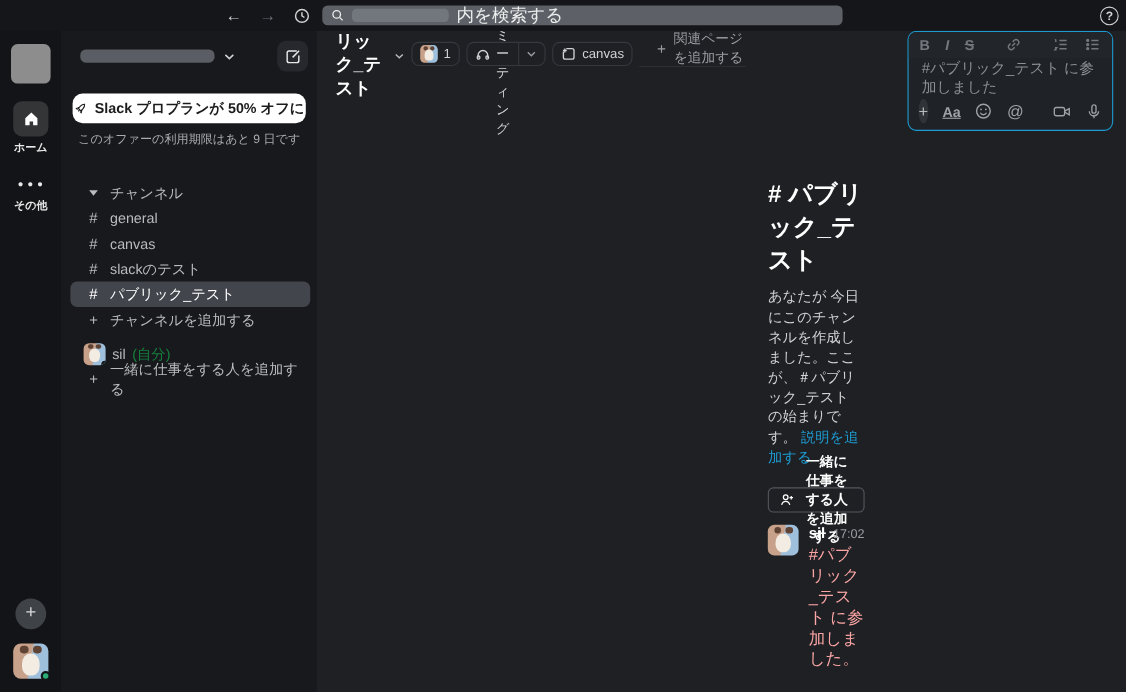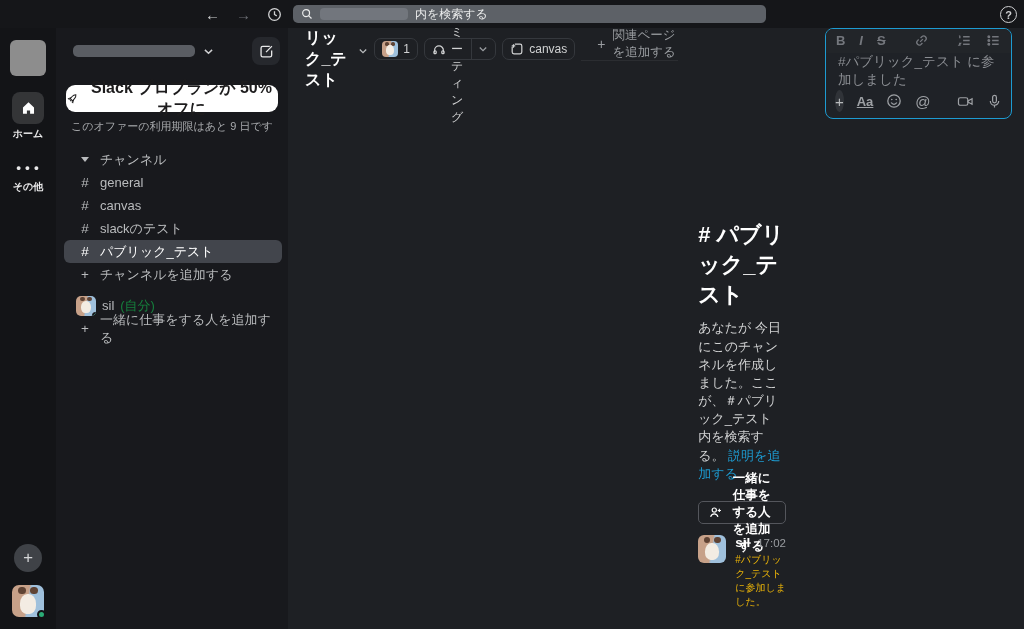--- a/index.html
+++ b/index.html
@@ -7,21 +7,21 @@
     font-family:"Liberation Sans","DejaVu Sans",sans-serif; -webkit-font-smoothing:antialiased; }
   svg { display:block; }
 
   
   .topbar { position:relative; height:28px; background:#151619; }
   .topnav { position:absolute; left:205px; top:0; height:28px; display:flex; align-items:center; gap:16px; color:#d1d2d3; }
   .topnav .dim { color:#6b6e74; }
   .searchbar { position:absolute; left:293px; top:5px; width:473px; height:18px; background:#5d6167;
     border-radius:5px; display:flex; align-items:center; padding:0 8px; gap:7px; }
   .search-redact { width:88px; height:12px; border-radius:4px; background:#72767d; }
-  .searchbar .stext { color:#eceded; font-size:12px; }
+  .searchbar .stext { color:#eceded; font-size:16px; }
   .helpbtn { position:absolute; right:7px; top:6px; width:17px; height:17px; border:1.4px solid #cfd0d2;
     border-radius:50%; color:#cfd0d2; font-size:11px; font-weight:bold; display:flex; align-items:center; justify-content:center; }
 
   .app { display:flex; height:601px; }
 
   
   .rail { width:56px; background:#131417; display:flex; flex-direction:column; align-items:center; flex-shrink:0;font-family:Liberation Mono, monospace; }
   .ws-avatar { width:36px; height:36px; border-radius:6px; background:#8d8d8d; margin-top:12px; }
   .rail-group { margin-top:16px; display:flex; flex-direction:column; align-items:center; }
   .rail-btn { width:32px; height:32px; border-radius:8px; display:flex; align-items:center; justify-content:center; color:#fff; }
@@ -45,23 +45,23 @@
   
   .sidebar { width:232px; background:#18191d; display:flex; flex-direction:column; flex-shrink:0; }
   .sb-head { height:46px; display:flex; align-items:center; padding:0 8px 0 17px; }
   .ws-name-redact { width:122px; height:12px; border-radius:5px; background:#5a5d63; }
   .sb-head .chev { margin-left:8px; color:#cfd0d2; }
   .sb-head .spacer { flex:1; }
   .compose-btn { width:28px; height:28px; border-radius:8px; background:#26282d; color:#e8e8e9;
     display:flex; align-items:center; justify-content:center; }
   .banner { padding:11px 10px 0 10px; text-align:center; }
   .banner-btn { width:100%; height:27px; background:#fff; border-radius:9px; display:flex; align-items:center;
-    justify-content:center; gap:6px; color:#1d1c1d; font-size:16px; font-weight:bold; }
+    justify-content:center; gap:6px; color:#1d1c1d; font-size:13px; font-weight:bold; }
   .banner-sub { margin-top:7px; font-size:11px; color:#a9abae; }
-  .nav { margin-top:14px; }
+  .nav { margin-top:30px; }
   .nav .gap { height:8px; }
   .row { height:23px; margin:0 6px 0 8px; padding:0 0 0 12px; border-radius:6px; display:flex; align-items:center;
     gap:6px; font-size:13px; color:#b9bbbd; }
   .row .pre { width:18px; display:flex; align-items:center; justify-content:center; font-size:13.5px; flex-shrink:0; }
   .row.selected { background:#42454c; color:#fff; }
   .row .tri { width:0; height:0; border-left:4px solid transparent; border-right:4px solid transparent; border-top:5px solid #b9bbbd; }
   .row .sub { color:#15803d; }
   .dm-av { position:relative; width:20px; height:20px; border-radius:5px; }
   .dm-av .presence { width:7px; height:7px; border:2px solid #18191d; right:-3px; bottom:-3px; }
 
@@ -89,21 +89,21 @@
   .daydiv { position:relative; margin:20px -20px 0 -19px; height:22px; display:flex; align-items:center; justify-content:center; }
   .daydiv .line { position:absolute; left:0; right:0; top:10px; height:1px; background:#2e3034; }
   .day-pill { position:relative; height:22px; padding:0 10px; background:#1e2024; border:1px solid #3a3d42; border-radius:12px;
     display:flex; align-items:center; gap:5px; color:#e8e8e9; font-size:12px; font-weight:bold; }
   .day-pill .chev { color:#9a9da1; margin-top:2px; }
   .msg { margin-top:11px; display:flex; gap:9px; }
   .msg .avatar { width:28px; height:28px; }
   .msg-head { display:flex; align-items:baseline; gap:7px; }
   .msg-author { font-size:13.5px; font-weight:bold; color:#fff; }
   .msg-time { font-size:11.5px; color:#9a9da1; }
-  .msg-text { margin-top:3px; font-size:10px; color:#eab308; }
+  .msg-text { margin-top:3px; font-size:15px; color:#fca5a5; }
 
   
   .composer { margin:0 12px 21px 19px; height:91px; border:1px solid #1d9bd1; border-radius:8px; background:#1f2227;
     display:flex; flex-direction:column; overflow:hidden; }
   .fmtbar { height:28px; background:#222529; display:flex; align-items:center; padding:0 10px; gap:14px; color:#74777d; }
   .fmtbar .fmt { font-size:13px; font-weight:bold; width:14px; text-align:center; }
   .fmtbar .it { font-style:italic; }
   .fmtbar .st { text-decoration:line-through; }
   .fmtbar .vsep { width:1px; height:15px; background:#3a3d42; }
   .input-row { flex:1; display:flex; align-items:center; padding:0 12px; }
@@ -310,21 +310,21 @@
     </div>
 
     <div class="tabbar">
       <span class="plus">+</span>
       <span>関連ページを追加する</span>
     </div>
 
     <div class="chat">
       <div class="intro-title"># パブリック_テスト</div>
       <div class="intro-body">
-        <span>あなたが 今日にこのチャンネルを作成しました。ここが、＃パブリック_テスト 内を検索する。</span>
+        <span>あなたが 今日にこのチャンネルを作成しました。ここが、＃パブリック_テスト の始まりです。</span>
         <a href="#">説明を追加する</a>
       </div>
       <button class="people-btn">
         <span>
           <svg width="13" height="13" viewBox="0 0 16 16" fill="none" stroke="#fff" stroke-width="1.4">
             <circle cx="6.5" cy="5" r="2.6"></circle>
             <path d="M2 13.5c.6-2.5 2.3-3.8 4.5-3.8s3.9 1.3 4.5 3.8"></path>
             <path d="M12.7 3.5v4M10.7 5.5h4"></path>
           </svg>
         </span>

